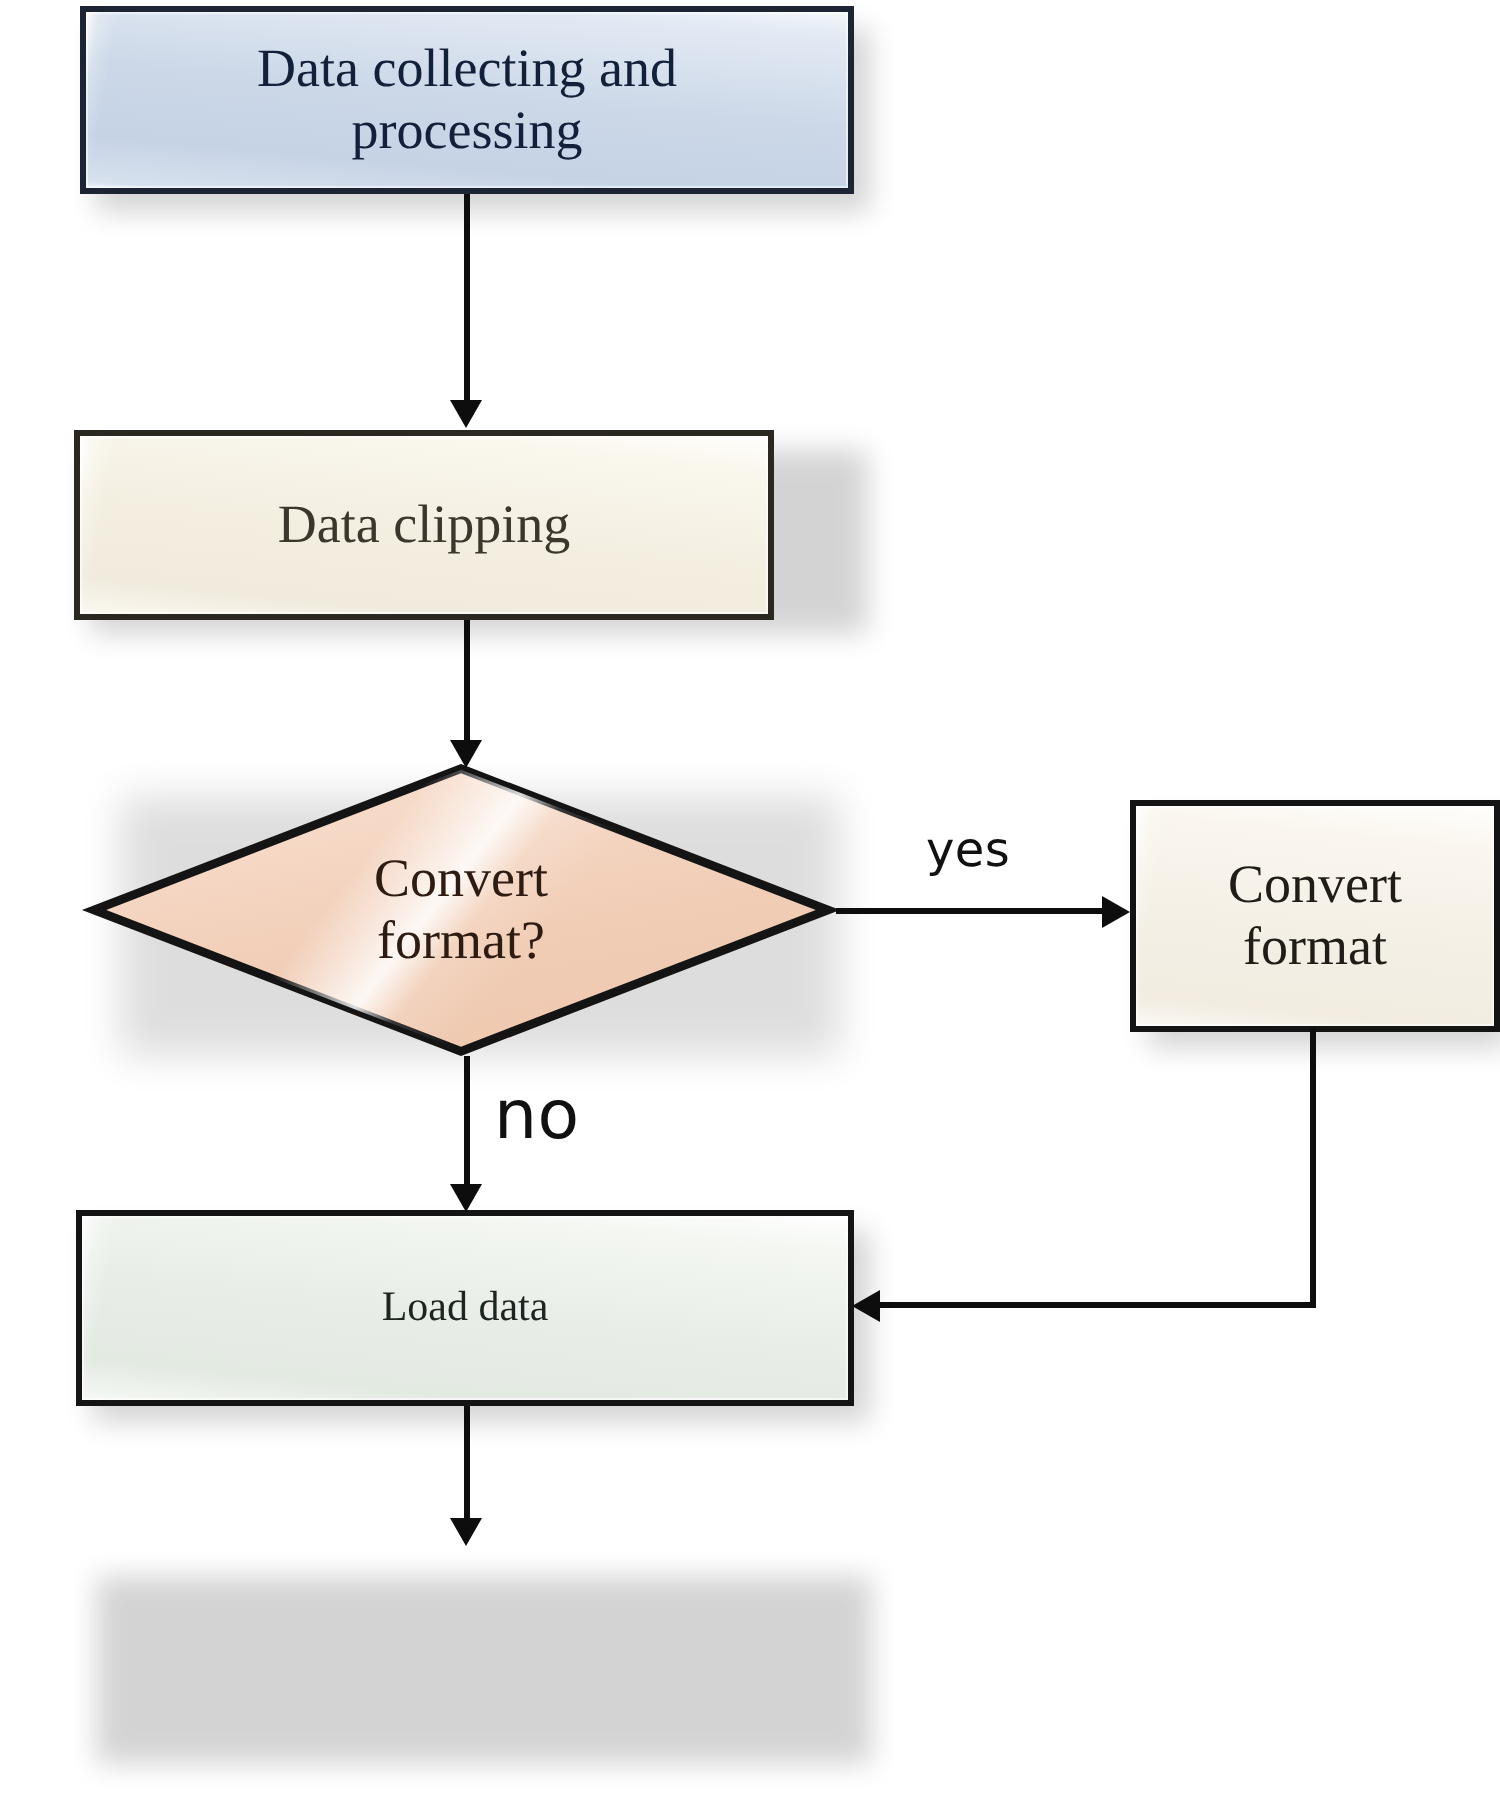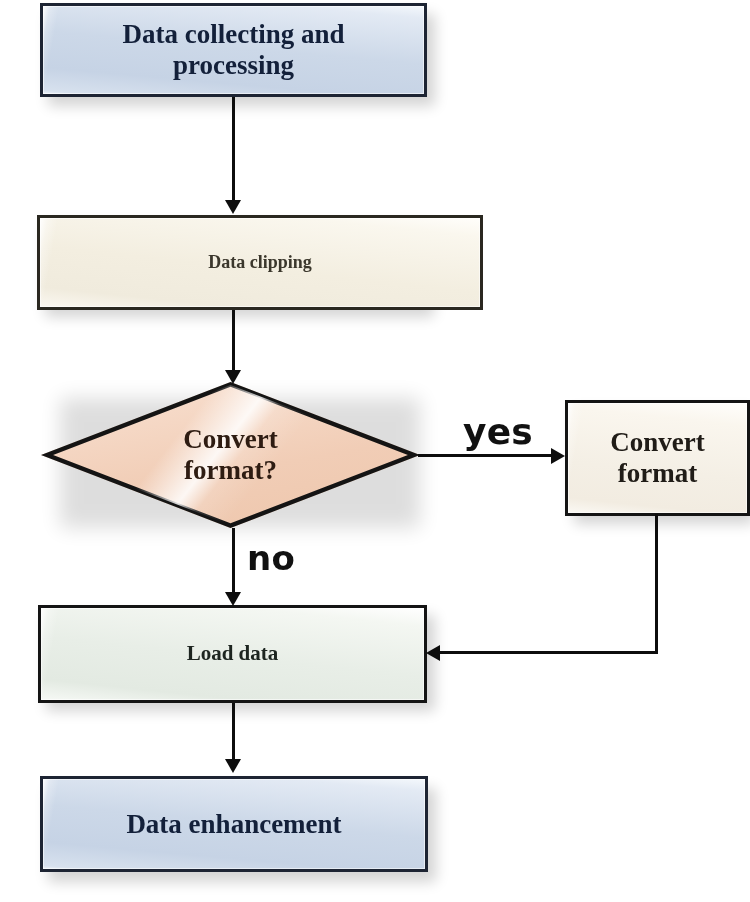--- a/index.html
+++ b/index.html
@@ -8,21 +8,20 @@
     padding: 0;
     background: #ffffff;
   }
   #canvas {
     position: relative;
     width: 750px;
     height: 902px;
     background: #ffffff;
     overflow: hidden;
     font-family: "Liberation Serif", "DejaVu Serif", serif;
-    font-weight: bold;
   }
 
   
   .node {
     position: absolute;
     box-sizing: border-box;
     display: flex;
     align-items: center;
     justify-content: center;
     text-align: center;
@@ -186,39 +185,39 @@
   <div class="shadow" style="left:48px; top:14px; width:387px; height:92px;"></div>
   <div class="node box box-blue" style="left:40px; top:3px; width:387px; height:94px; font-size:27px;">
     <span class="label">Data collecting and
 processing</span>
   </div>
 
   <div class="line v" style="left:232px; top:97px; height:106px;"></div>
   <div class="arrow down" style="left:225px; top:200px;"></div>
 
   <div class="shadow" style="left:45px; top:225px; width:389px; height:92px;"></div>
-  <div class="node box box-cream" style="left:37px; top:215px; width:446px; height:95px; font-size:18px;">
+  <div class="node box box-cream" style="left:37px; top:215px; width:350px; height:95px; font-size:27px;">
     <span class="label">Data clipping</span>
   </div>
 
   <div class="line v" style="left:232px; top:310px; height:68px;"></div>
   <div class="arrow down" style="left:225px; top:370px;"></div>
 
   <div class="shadow" style="left:60px; top:398px; width:360px; height:130px; filter:blur(10px); opacity:.13;"></div>
   <div class="node diamond" style="left:41px; top:382px; width:379px; height:146px; font-size:27px;">
     <div class="dia-shape"></div>
     <div class="dia-border"></div>
     <div class="dia-gloss"></div>
     <span class="label">Convert
 format?</span>
   </div>
 
   <div class="line h" style="left:418px; top:454px; width:140px;"></div>
   <div class="arrow right" style="left:551px; top:448px;"></div>
-  <div class="edge-label" style="left:463px; top:411px; font-size:36px;">yes</div>
+  <div class="edge-label" style="left:463px; top:411px; font-size:24px;">yes</div>
 
   <div class="shadow" style="left:574px; top:410px; width:180px; height:114px;"></div>
   <div class="node box box-ivory" style="left:565px; top:400px; width:185px; height:116px; font-size:27px;">
     <span class="label">Convert
 format</span>
   </div>
 
   <div class="line v" style="left:655px; top:514px; height:140px;"></div>
   <div class="line h" style="left:438px; top:651px; width:220px;"></div>
   <div class="arrow left" style="left:426px; top:645px;"></div>
@@ -229,17 +228,14 @@
 
   <div class="shadow" style="left:46px; top:615px; width:389px; height:96px;"></div>
   <div class="node box box-green" style="left:38px; top:605px; width:389px; height:98px; font-size:21px;">
     <span class="label">Load data</span>
   </div>
 
   <div class="line v" style="left:232px; top:703px; height:62px;"></div>
   <div class="arrow down" style="left:225px; top:759px;"></div>
 
   <div class="shadow" style="left:48px; top:788px; width:388px; height:94px;"></div>
-  <div class="node box box-blue" style="left:40px; top:776px; width:388px; height:96px; font-size:27px;">
-    <span class="label">Data enhancement</span>
-  </div>
 
 </div>
 
 </body></html>

